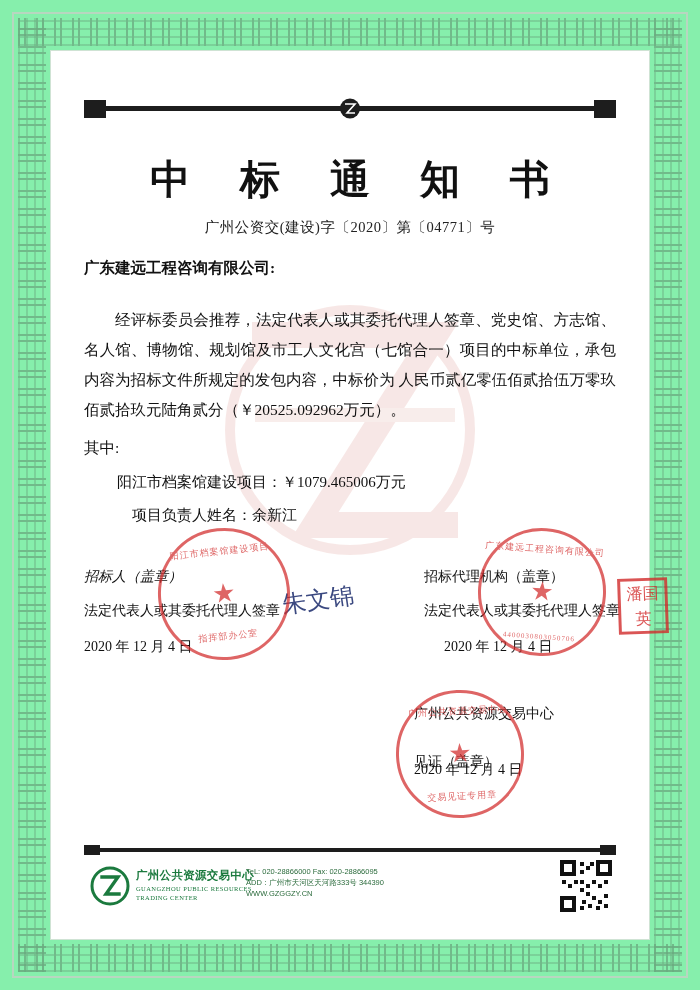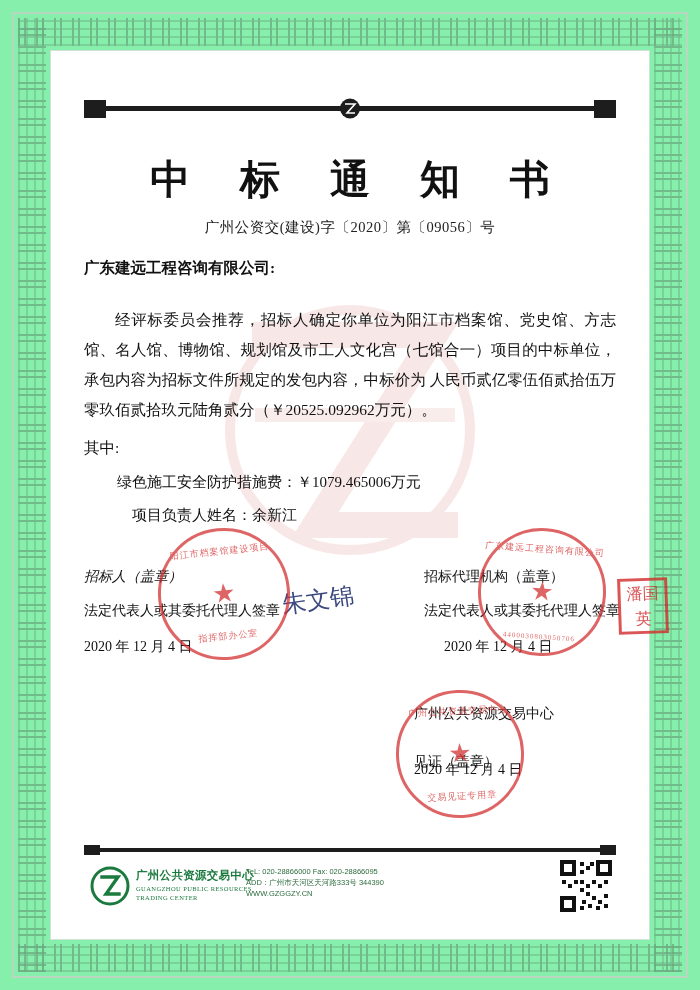--- a/index.html
+++ b/index.html
@@ -324,26 +324,26 @@
 
   <svg class="top-rule" viewBox="0 0 532 22" preserveAspectRatio="none">
     <rect x="20" y="8" width="492" height="5" fill="#1d1d1d"></rect>
     <rect x="0" y="2" width="22" height="18" fill="#1d1d1d"></rect>
     <rect x="510" y="2" width="22" height="18" fill="#1d1d1d"></rect>
     <circle cx="266" cy="10.5" r="10" fill="#1d1d1d"></circle>
     <path d="M261 6 L271 6 L263 15 L271 15" stroke="#ffffff" stroke-width="1.6" fill="none"></path>
   </svg>
 
   <div class="title">中 标 通 知 书</div>
-  <div class="subtitle">广州公资交(建设)字〔2020〕第〔09056〕号</div>
+  <div class="subtitle">广州公资交(建设)字〔2020〕第〔04771〕号</div>
 
   <div class="addressee">广东建远工程咨询有限公司:</div>
-  <div class="para">经评标委员会推荐，招标人确定你单位为阳江市档案馆、党史馆、方志馆、名人馆、博物馆、规划馆及市工人文化宫（七馆合一）项目的中标单位，承包内容为招标文件所规定的发包内容，中标价为 人民币贰亿零伍佰贰拾伍万零玖佰贰拾玖元陆角贰分（￥20525.092962万元）。</div>
+  <div class="para">经评标委员会推荐，法定代表人或其委托代理人签章、党史馆、方志馆、名人馆、博物馆、规划馆及市工人文化宫（七馆合一）项目的中标单位，承包内容为招标文件所规定的发包内容，中标价为 人民币贰亿零伍佰贰拾伍万零玖佰贰拾玖元陆角贰分（￥20525.092962万元）。</div>
   <div class="qizhong">其中:</div>
-  <div class="line-fee">绿色施工安全防护措施费：￥1079.465006万元</div>
+  <div class="line-fee">阳江市档案馆建设项目：￥1079.465006万元</div>
   <div class="line-manager">项目负责人姓名：余新江</div>
 
   <div class="sig sig-left-1">招标人（盖章）</div>
   <div class="sig sig-left-2">法定代表人或其委托代理人签章</div>
   <div class="sig sig-left-3">2020 年 12 月 4 日</div>
 
   <div class="sig sig-right-1">招标代理机构（盖章）</div>
   <div class="sig sig-right-2">法定代表人或其委托代理人签章</div>
   <div class="sig sig-right-3">2020 年 12 月 4 日</div>
 

